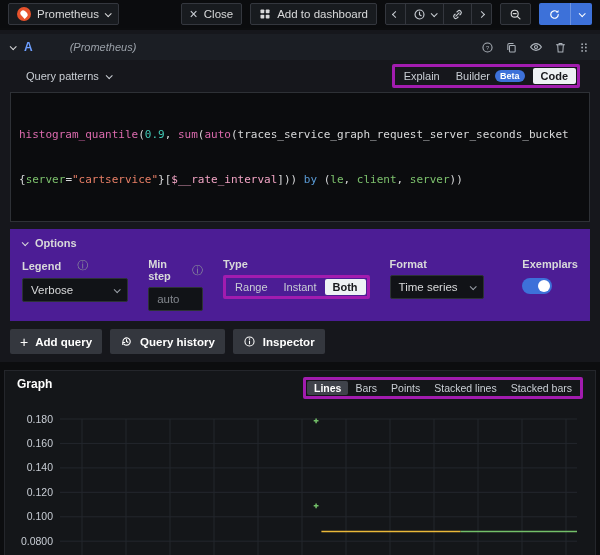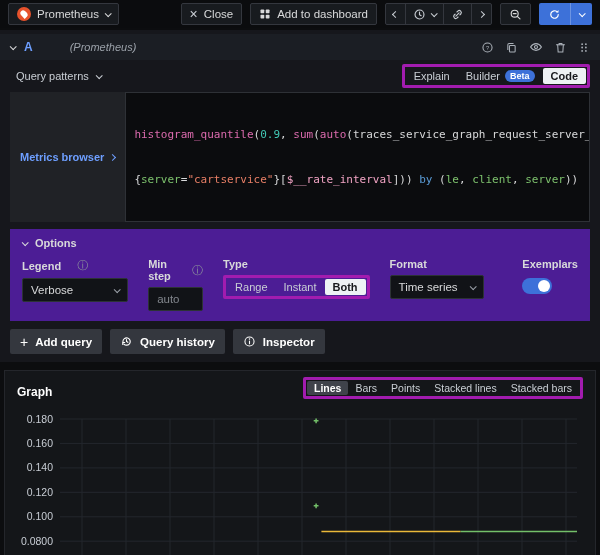--- a/index.html
+++ b/index.html
@@ -27,21 +27,21 @@
   .chev.left { transform:rotate(135deg); }
   .icon { flex:none; display:inline-flex; }
 
   
   .query-section { background:#16171c; margin-top:2px; padding-bottom:6px; flex:none; }
   .q-header { height:26px; margin-top:4px; display:flex; align-items:center; gap:9px; padding:0 10px; background:#1b1e24; }
   .refid { color:#6e9fff; font-weight:700; font-size:12px; }
   .ds-hint { color:#9aa0a8; font-style:italic; font-size:11px; margin-left:28px; }
   .q-icons { margin-left:auto; display:flex; align-items:center; gap:11px; color:#aab0b8; }
   .q-icons button { display:flex; color:#aab0b8; }
-  .patterns-row { display:flex; align-items:center; padding:4px 10px 2px; }
+  .patterns-row { display:flex; align-items:center; padding:4px 20px 2px; }
   .patterns-btn { display:flex; align-items:center; gap:7px; font-size:11px; color:#c9ced4; padding:4px 6px; }
   .radio-group { display:flex; align-items:center; border:3px solid #a21caf; border-radius:2px; padding:1px; margin-left:auto; }
   .radio-opt { font-size:11px; color:#c9ced4; padding:2px 8px; border-radius:2px; display:flex; align-items:center; gap:5px; }
   .radio-group.light .radio-opt.active { background:#eef1f4; color:#17181c; font-weight:700; }
   .gstyle .radio-opt.active { background:#3f434b; color:#fff; font-weight:700; }
   .beta { background:#3d71d9; color:#fff; font-size:9px; font-weight:700; padding:1px 5px; border-radius:7px; }
   .editor-row { display:flex; margin:2px 10px 0; align-items:stretch; }
   .mb { display:flex; align-items:center; gap:6px; background:#202226; color:#6e9fff; font-size:11px; font-weight:700; padding:0 10px; flex:none; }
   .code { flex:1; background:#0b0c0e; border:1px solid #2e3136; padding:4px 8px; font-family:"DejaVu Sans Mono", monospace; font-size:11px; line-height:15px; white-space:pre; overflow:hidden; }
   .tok-fn{color:#dc6bae} .tok-num{color:#42c9b5} .tok-pl{color:#d8d9da}
@@ -57,21 +57,21 @@
   .txt-input { height:24px; width:100%; background:#111317; border:1px solid #2c3235; border-radius:2px; color:#d8d9da; font-size:11.5px; padding:0 8px; font-family:inherit; }
   .txt-input::placeholder { color:#82868d; }
   .toggle { width:30px; height:16px; border-radius:9px; background:#3d71d9; position:relative; }
   .toggle .knob { position:absolute; top:2px; right:2px; width:12px; height:12px; border-radius:50%; background:#fff; }
   .actions-row { display:flex; gap:8px; padding:8px 10px 2px; }
   .act-btn { display:flex; align-items:center; gap:7px; height:25px; padding:0 10px; background:#34373e; border-radius:2px; font-size:11.5px; font-weight:600; color:#fff; }
   .plus { font-size:14px; line-height:1; font-weight:400; }
 
   
   .graph-panel { flex:1; margin:8px 4px 4px; background:#141619; border:1px solid #24262b; display:flex; flex-direction:column; }
-  .g-header { display:flex; align-items:flex-end; padding:6px 12px 2px; }
+  .g-header { display:flex; align-items:flex-start; padding:6px 12px 2px; }
   .g-title { font-size:12px; font-weight:700; color:#fff; }
   .gstyle { margin-left:auto; }
   .gstyle .radio-opt { padding:1px 7px; font-size:10.5px; }
   #chart-svg { display:block; margin-top:2px; }
   .tick { fill:#c8cdd4; font:10.5px "Liberation Sans", sans-serif; }
   .grid { stroke:#23272d; stroke-width:1; }
 </style>
 </head>
 <body>
 
@@ -199,24 +199,20 @@
             <span>Builder</span>
             <span class="beta">Beta</span>
           </button>
           <button class="radio-opt active">
             <span>Code</span>
           </button>
         </div>
     </div>
 
     <div class="editor-row">
-      <button class="mb">
-        <span>Metrics browser</span>
-        <span class="chev right"></span>
-      </button>
       <div class="code">
         <div id="promql-line1"><span class="tok-fn">histogram_quantile</span><span class="tok-pl">(</span><span class="tok-num">0.9</span><span class="tok-pl">, </span><span class="tok-fn">sum</span><span class="tok-pl">(</span><span class="tok-fn">auto</span><span class="tok-pl">(</span><span class="tok-pl">traces_service_graph_request_server_seconds_bucket</span></div>
         <div id="promql-line2"><span class="tok-pl">{</span><span class="tok-lbl">server</span><span class="tok-pl">=</span><span class="tok-str">"cartservice"</span><span class="tok-pl">}[</span><span class="tok-var">$__rate_interval</span><span class="tok-pl">])) </span><span class="tok-kw">by</span><span class="tok-pl"> (</span><span class="tok-lbl">le</span><span class="tok-pl">, </span><span class="tok-lbl">client</span><span class="tok-pl">, </span><span class="tok-lbl">server</span><span class="tok-pl">))</span></div>
       </div>
     </div>
 
     <div class="options-box">
       <div class="opt-header">
         <span class="chev"></span>
         <span>Options</span>

